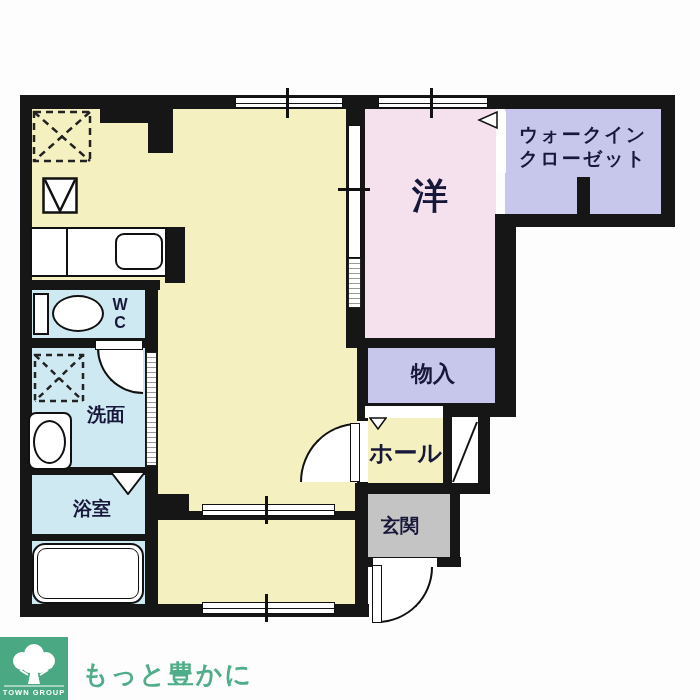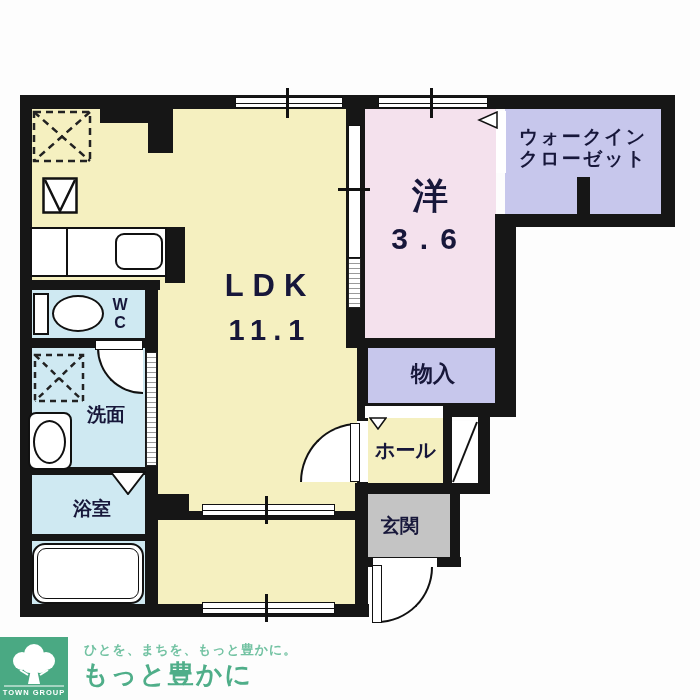--- a/index.html
+++ b/index.html
@@ -143,43 +143,39 @@
     <rect x="2" y="2" width="48" height="46" fill="none" stroke="#222" stroke-width="2.5" stroke-dasharray="6,5"></rect>
     <line x1="2" y1="2" x2="50" y2="48" stroke="#222" stroke-width="2.5" stroke-dasharray="6,5"></line>
     <line x1="50" y1="2" x2="2" y2="48" stroke="#222" stroke-width="2.5" stroke-dasharray="6,5"></line>
   </svg>
   <div class="fixture" style="left:28px;top:412px;width:44px;height:58px;border-radius:8px;"></div>
   <div class="fixture" style="left:33px;top:420px;width:33px;height:44px;border-radius:50%;"></div>
   <div class="fixture" style="left:32px;top:543px;width:112px;height:61px;border-radius:13px;">
     <div style="position:absolute;left:3px;top:3px;right:3px;bottom:3px;border:1.5px solid #111;border-radius:9px;"></div>
   </div>
 
-  <div class="label" style="left:168px;top:268px;width:204px;font-size:31px;letter-spacing:9px;">LDK</div>
-  <div class="label" style="left:168px;top:314px;width:204px;font-size:29px;letter-spacing:7px;">11.1</div>
   <div class="label" style="left:380px;top:175px;width:100px;font-size:36px;">洋</div>
-  <div class="label" style="left:378px;top:222px;width:104px;font-size:30px;letter-spacing:12px;">3.6</div>
-  <div class="label" style="left:505px;top:126px;width:156px;font-size:19px;letter-spacing:2px;">ウォークイン</div>
+  <div class="label" style="left:505px;top:126px;width:156px;font-size:19px;letter-spacing:2px;font-family:Liberation Mono, monospace;">ウォークイン</div>
   <div class="label" style="left:368px;top:361px;width:130px;font-size:22px;">物入</div>
   <div class="label" style="left:505px;top:148px;width:156px;font-size:19px;letter-spacing:2px;">クローゼット</div>
-  <div class="label" style="left:366px;top:439px;width:79px;font-size:20px;">ホール</div>
+  <div class="label" style="left:366px;top:439px;width:79px;font-size:24px;">ホール</div>
   <div class="label" style="left:368px;top:515px;width:64px;font-size:19px;">玄関</div>
   <div class="label" style="left:76px;top:404px;width:60px;font-size:19px;">洗面</div>
   <div class="label" style="left:62px;top:498px;width:60px;font-size:19px;">浴室</div>
   <div class="label" style="left:106px;top:296px;width:28px;font-size:16px;">W</div>
   <div class="label" style="left:106px;top:314px;width:28px;font-size:16px;">C</div>
 
   <svg style="left:0px;top:637px;" width="68" height="63" viewBox="0 0 68 63">
     <rect x="0" y="0" width="68" height="63" fill="#4aa983"></rect>
     <circle cx="34" cy="17" r="10" fill="#ffffff"></circle>
     <circle cx="22" cy="24" r="9" fill="#ffffff"></circle>
     <circle cx="46" cy="24" r="9" fill="#ffffff"></circle>
     <circle cx="30" cy="28" r="8" fill="#ffffff"></circle>
     <circle cx="40" cy="28" r="8" fill="#ffffff"></circle>
     <polygon points="31,32 37,32 40,47 28,47" fill="#ffffff"></polygon>
     <line x1="28" y1="38" x2="20" y2="33" stroke="#ffffff" stroke-width="2"></line>
     <line x1="40" y1="38" x2="48" y2="33" stroke="#ffffff" stroke-width="2"></line>
     <line x1="4" y1="49" x2="64" y2="49" stroke="#ffffff" stroke-width="1"></line>
     <text x="34" y="58" text-anchor="middle" fill="#ffffff" font-size="7.5" font-weight="bold" font-family="Liberation Sans, sans-serif" letter-spacing="1">TOWN GROUP</text>
   </svg>
-  <div id="footer-tagline">ひとを、まちを、もっと豊かに。</div>
   <div id="footer-company">もっと豊かに</div>
 
 </div>
 
 </body></html>

